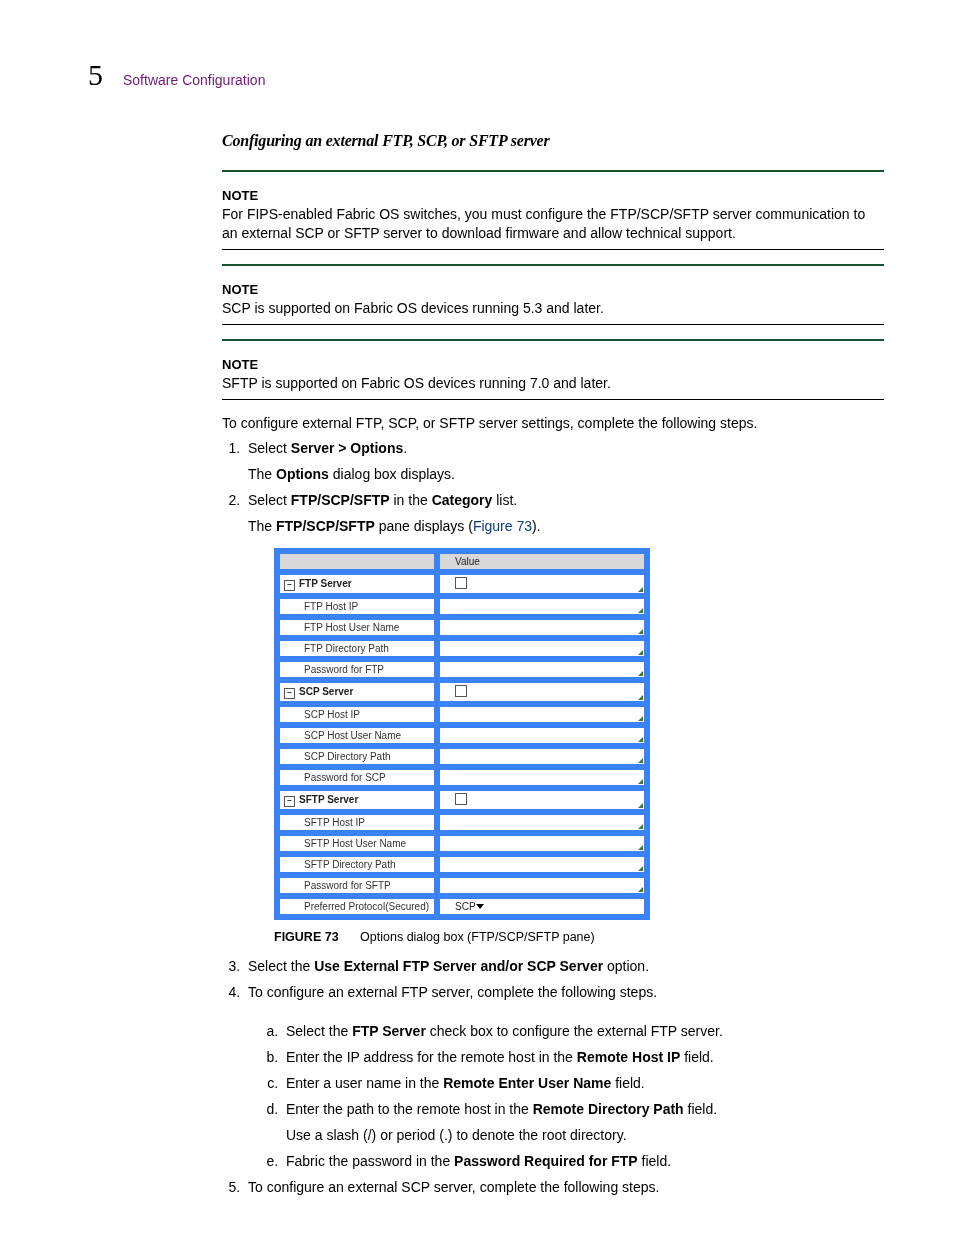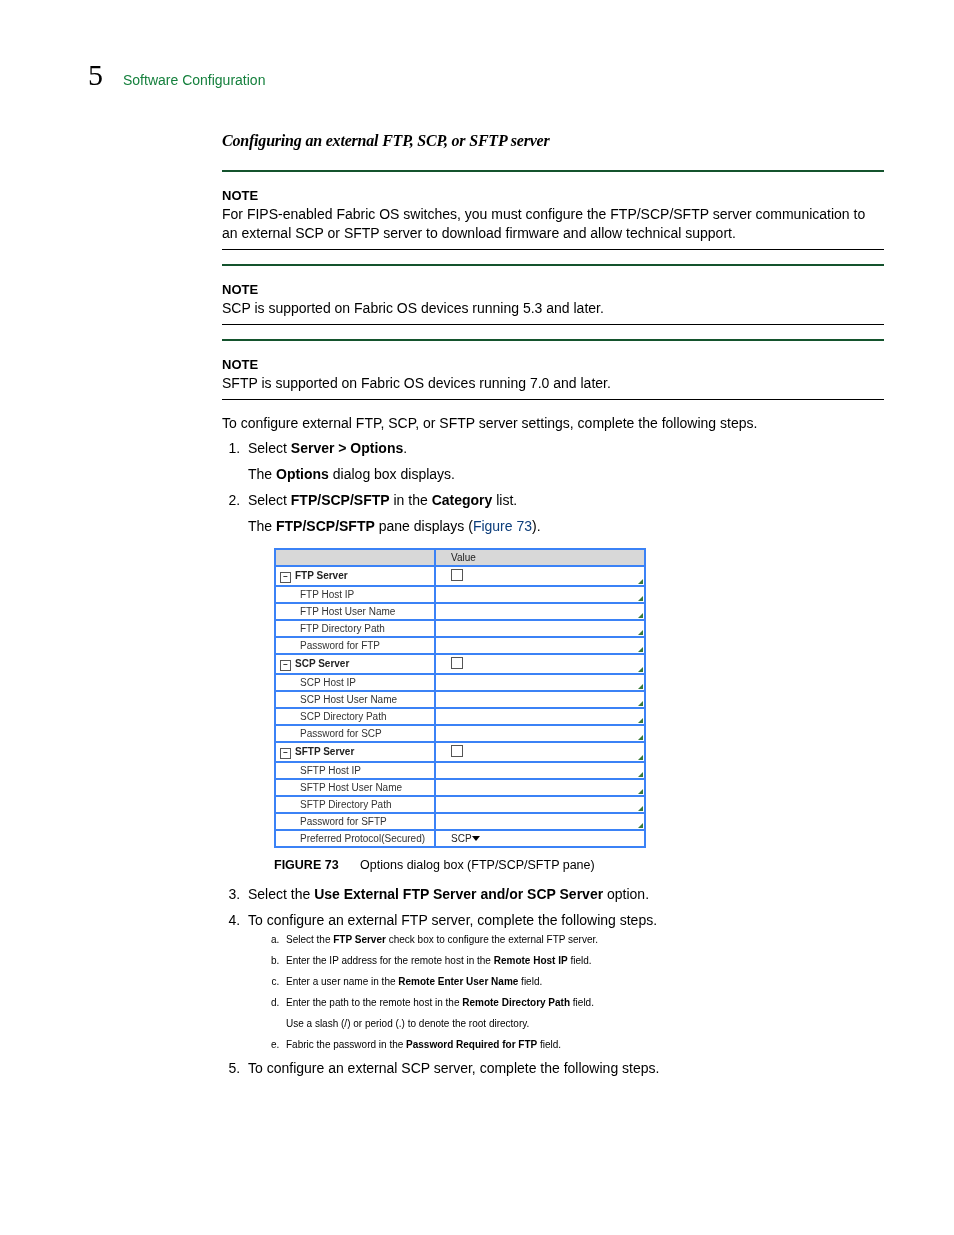--- a/index.html
+++ b/index.html
@@ -20,21 +20,21 @@
     gap: 20px;
     margin-bottom: 40px;
   }
   .chapter-num {
     font-size: 30px;
     font-family: Georgia, 'Times New Roman', serif;
     font-weight: 400;
   }
   .chapter-title {
     font-size: 14px;
-    color: #15803d;
+    color: #701a75;
   }
   .content {
     margin-left: 134px;
   }
   .section-h2 {
     font-family: Georgia, 'Times New Roman', serif;
     font-style: italic;
     font-weight: bold;
     font-size: 16px;
     margin: 0 0 20px 0;
@@ -64,43 +64,43 @@
   ol.steps {
     list-style: decimal;
     margin: 8px 0 0 0;
     padding-left: 22px;
     font-size: 14px;
   }
   ol.steps > li { margin-bottom: 10px; padding-left: 4px; }
   ol.steps .sub { margin: 10px 0 10px 0px; }
   ol.substeps {
     list-style: lower-alpha;
-    margin: 6px 0 0 12px;
+    margin: 23px 0 0 12px;
     padding-left: 22px;
-    font-size: 10px;
+    font-size: 14px;
   }
   ol.substeps > li { margin-bottom: 10px; padding-left: 4px; }
   .figure-wrap { margin: 14px 0 6px 26px; }
   .figure-caption {
     font-size: 12.5px;
     margin: 10px 0 14px 26px;
   }
   .figure-caption .fc-label { font-weight: bold; margin-right: 18px; }
 
   
   .opt-table {
     width: 370px;
     border-collapse: collapse;
     font-family: Tahoma, Arial, sans-serif;
     font-size: 10px;
     color: #222;
     table-layout: fixed;
   }
   .opt-table th, .opt-table td {
-    border: 2px solid #3b82f6;
+    border: 6px solid #3b82f6;
     padding: 2px 15px;
     height: 15px;
     box-sizing: border-box;
     background: #fff;
     text-align: left;
     vertical-align: middle;
     white-space: nowrap;
     overflow: hidden;
   }
   .opt-table thead th {

